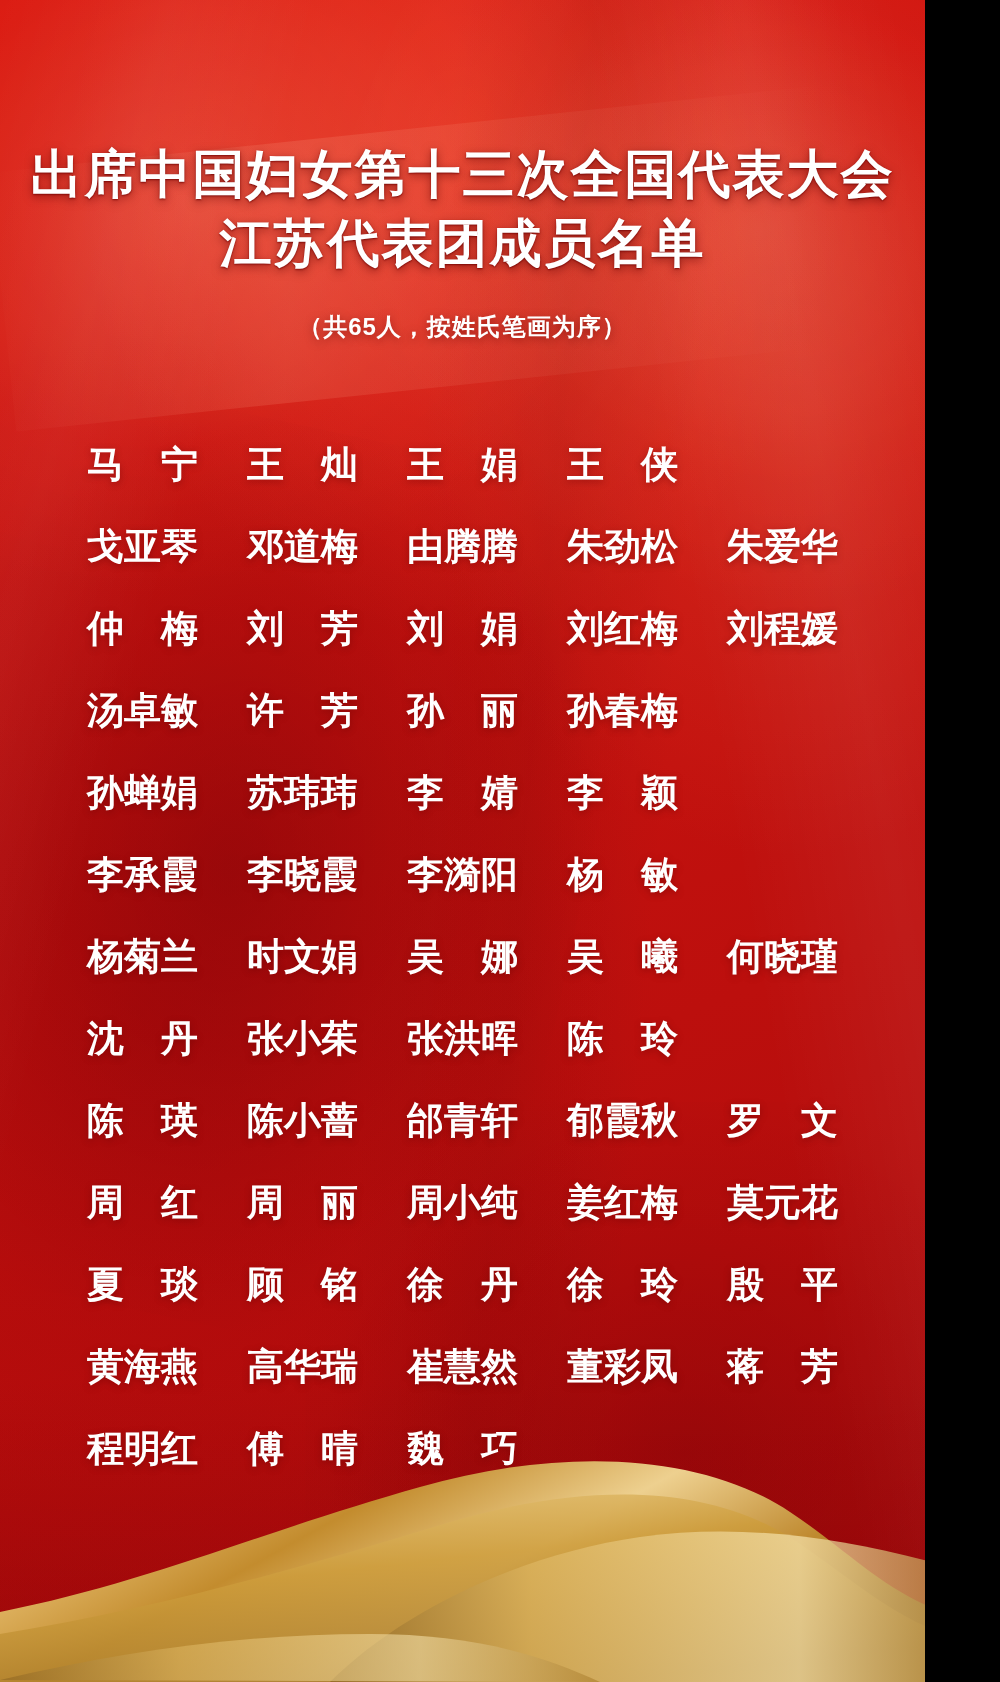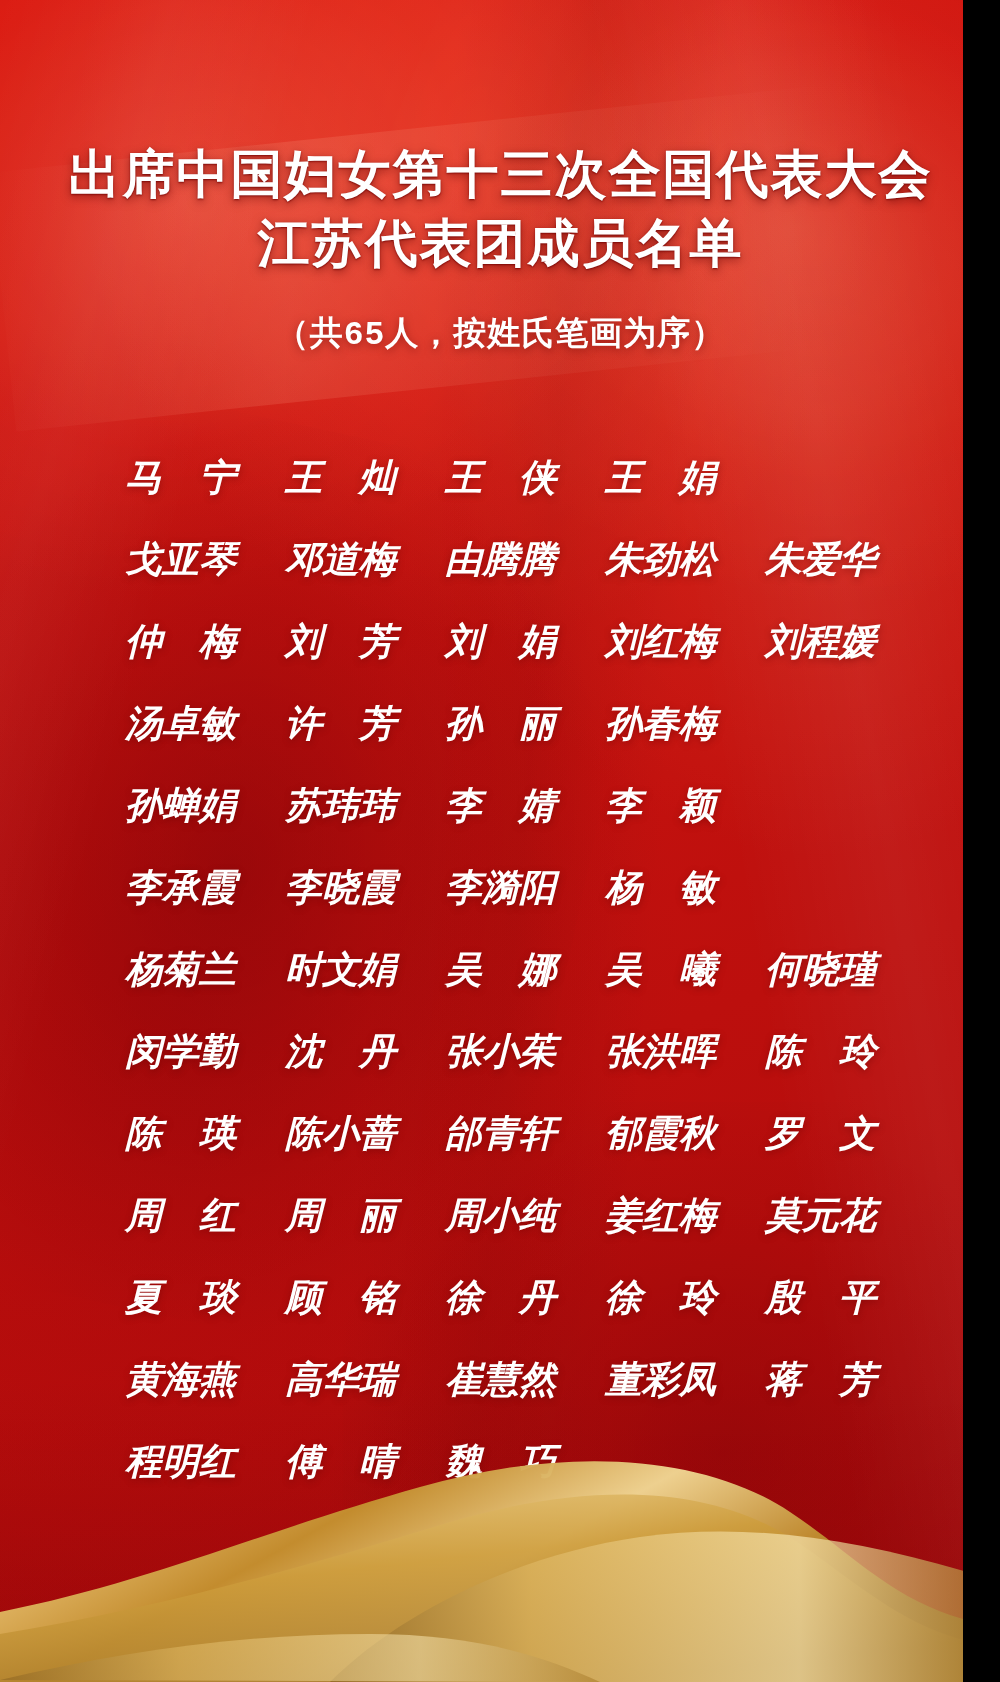--- a/index.html
+++ b/index.html
@@ -11,21 +11,20 @@
     position: relative;
     width: 925px;
     height: 1682px;
     overflow: hidden;
     font-family: "Liberation Sans", "DejaVu Sans", sans-serif;
     background:
       radial-gradient(ellipse 70% 50% at 50% 8%, rgba(255,90,60,0.38) 0%, rgba(200,20,20,0) 60%),
       radial-gradient(ellipse 60% 40% at 85% 25%, rgba(255,110,70,0.22) 0%, rgba(190,15,15,0) 65%),
       radial-gradient(ellipse 80% 60% at 15% 60%, rgba(160,5,10,0.45) 0%, rgba(190,15,15,0) 70%),
       linear-gradient(160deg, #d8170f 0%, #cc1410 25%, #c2110e 50%, #b60d0c 75%, #a60a0b 100%);
-    padding-left: 38px;
   }
   
   .silk {
     position: absolute;
     pointer-events: none;
     mix-blend-mode: screen;
   }
   .silk1 {
     top: -180px; left: -260px; width: 900px; height: 760px;
     background: radial-gradient(ellipse at 50% 50%, rgba(255,120,90,0.33) 0%, rgba(255,80,50,0.10) 45%, rgba(255,0,0,0) 72%);
@@ -74,35 +73,34 @@
     font-family: "DejaVu Sans", "Liberation Sans", sans-serif;
     font-weight: bold;
     color: #ffffff;
     font-size: 52px;
     letter-spacing: 2px;
     line-height: 1.32;
     text-shadow: 0 3px 10px rgba(90,0,0,0.55), 0 1px 2px rgba(120,0,0,0.8);
   }
   .subtitle {
     margin-top: 34px;
-    font-family: Liberation Mono, monospace;
+    font-family: Liberation Sans, sans-serif;
     font-weight: bold;
     color: #ffffff;
-    font-size: 33px;
+    font-size: 24px;
     letter-spacing: 1px;
     text-shadow: 0 2px 8px rgba(90,0,0,0.5);
     text-align: center;
   }
 
   .names {
     position: relative;
     z-index: 5;
     margin: 86px auto 0;
     width: 800px;
-    font-style: italic;
   }
   .name-row {
     display: grid;
     grid-template-columns: repeat(5, 1fr);
     margin-bottom: 10px;
   }
   .name-cell {
     font-family: "DejaVu Sans", "Liberation Sans", sans-serif;
     font-weight: bold;
     color: #ffffff;
@@ -147,22 +145,22 @@
   <div class="header">
     <div class="title-line">出席中国妇女第十三次全国代表大会</div>
     <div class="title-line">江苏代表团成员名单</div>
     <div class="subtitle">（共65人，按姓氏笔画为序）</div>
   </div>
 
   <div class="names">
       <div class="name-row">
         <div class="name-cell">马　宁</div>
         <div class="name-cell">王　灿</div>
+        <div class="name-cell">王　娟</div>
         <div class="name-cell">王　侠</div>
-        <div class="name-cell">王　娟</div>
       </div>
       <div class="name-row">
         <div class="name-cell">戈亚琴</div>
         <div class="name-cell">邓道梅</div>
         <div class="name-cell">由腾腾</div>
         <div class="name-cell">朱劲松</div>
         <div class="name-cell">朱爱华</div>
       </div>
       <div class="name-row">
         <div class="name-cell">仲　梅</div>
@@ -190,21 +188,20 @@
         <div class="name-cell">杨　敏</div>
       </div>
       <div class="name-row">
         <div class="name-cell">杨菊兰</div>
         <div class="name-cell">时文娟</div>
         <div class="name-cell">吴　娜</div>
         <div class="name-cell">吴　曦</div>
         <div class="name-cell">何晓瑾</div>
       </div>
       <div class="name-row">
-        <div class="name-cell">闵学勤</div>
         <div class="name-cell">沈　丹</div>
         <div class="name-cell">张小茱</div>
         <div class="name-cell">张洪晖</div>
         <div class="name-cell">陈　玲</div>
       </div>
       <div class="name-row">
         <div class="name-cell">陈　瑛</div>
         <div class="name-cell">陈小蔷</div>
         <div class="name-cell">邰青轩</div>
         <div class="name-cell">郁霞秋</div>

